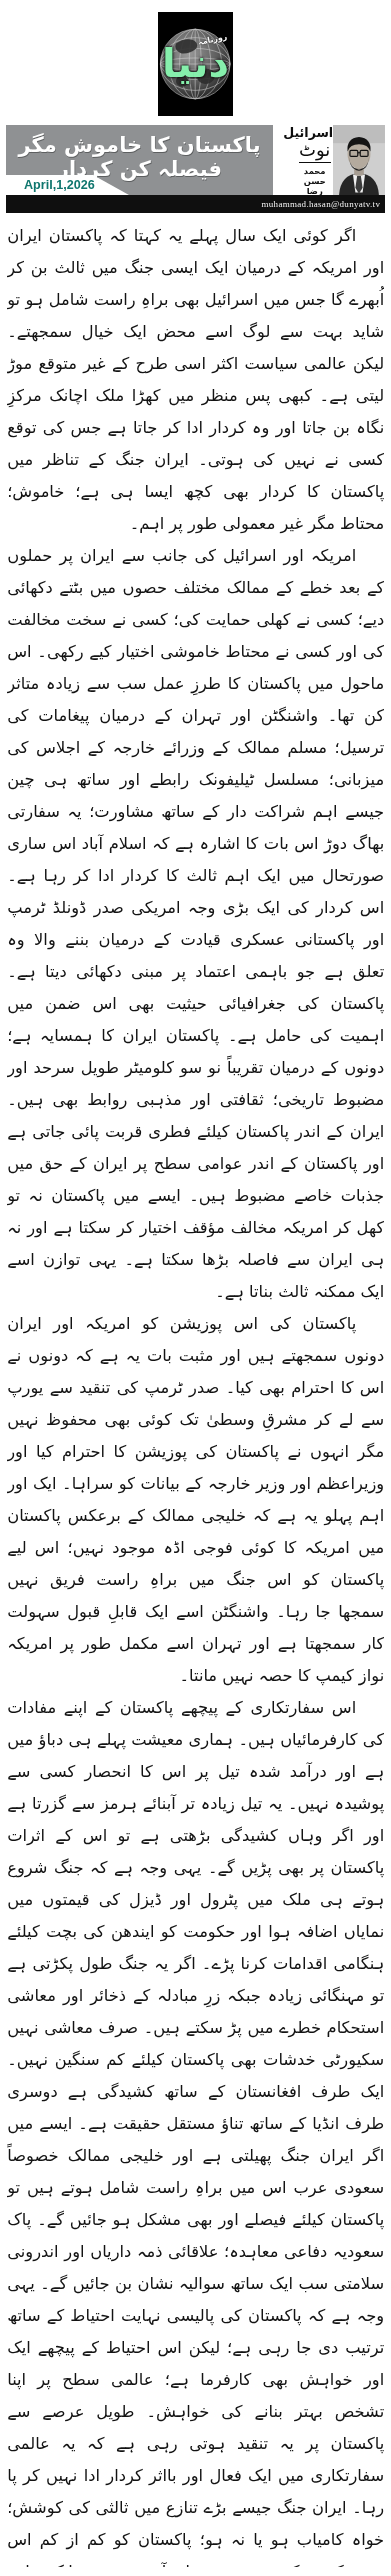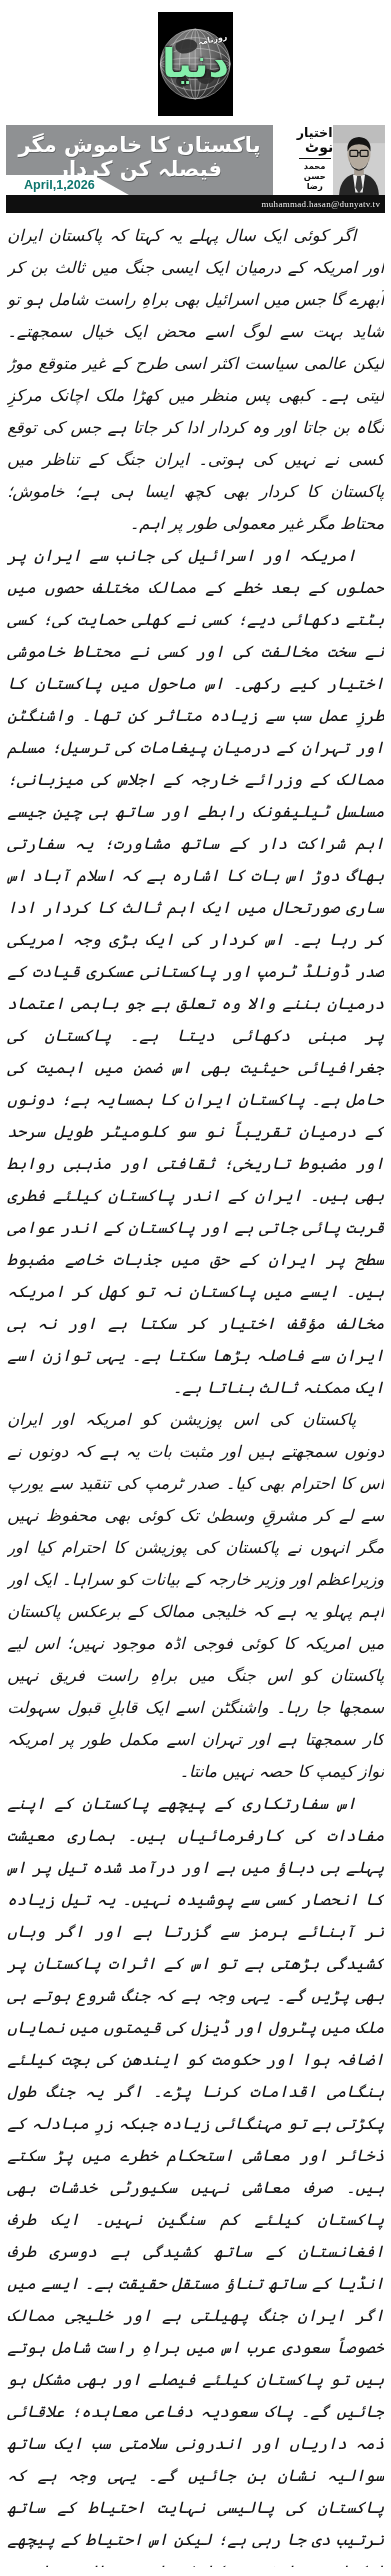--- a/index.html
+++ b/index.html
@@ -52,21 +52,21 @@
   }
   .author-block{
     position:absolute;left:295px;top:125px;width:90px;height:70px;
     background:#ffffff;
   }
   .column-title{
     position:absolute;left:1.2px;top:1.2px;width:37px;
     text-align:center;direction:rtl;color:#0d0d0d;
   }
   .column-title .ct1{font-size:12.6px;font-weight:bold;line-height:1.1;}
-  .column-title .ct2{font-size:14px;font-weight:bold;line-height:1.1;text-align:right;}
+  .column-title .ct2{font-size:18px;font-weight:normal;line-height:1.1;}
   .column-title .rule{height:1.2px;background:#0d0d0d;margin:2.4px 2.4px 2.4px 2.4px;}
   .column-title .author{font-size:8.4px;font-weight:bold;margin-top:0;}
   .photo{
     position:absolute;right:0;top:0;width:52px;height:70px;
     background:#d7d7d7;overflow:hidden;
   }
   .black-bar{
     position:absolute;left:6px;top:195px;width:379px;height:18px;
     background:#0f0f0f;
     display:flex;align-items:center;justify-content:flex-end;
@@ -83,21 +83,20 @@
     direction:rtl;
     text-align:justify;
     color:#131313;
     font-size:16.3px;
     line-height:32px;
     font-family:"DejaVu Sans",sans-serif;
   }
   .article p{
     margin:0;padding:0;
     text-indent:28px;
-    font-style:italic;
   }
 </style>
 </head>
 <body>
 
 <div class="page">
 
   <div class="logo">
     <svg width="75" height="104" viewBox="0 0 125 172">
       <defs>
@@ -132,21 +131,21 @@
 
   <div class="gray-bar">
     <div class="headline">پاکستان کا خاموش مگر فیصلہ کن کردار</div>
     <div class="date-box">
       <span>April,1,2026</span>
     </div>
   </div>
 
   <div class="author-block">
     <div class="column-title">
-      <div class="ct1">اختیار</div>
+      <div class="ct1">اسرائیل</div>
       <div class="ct2">نوٹ</div>
       <div class="rule"></div>
       <div class="author">محمد حسن رضا</div>
     </div>
     <div class="photo">
       <svg width="52" height="70" viewBox="0 0 86 116">
         <rect x="0" y="0" width="86" height="116" fill="#cfcfcf"></rect>
         <rect x="0" y="0" width="86" height="30" fill="#bdbdbd"></rect>
 
         <path d="M10 116 q2 -34 33 -36 q31 2 33 36 z" fill="#262626"></path>

